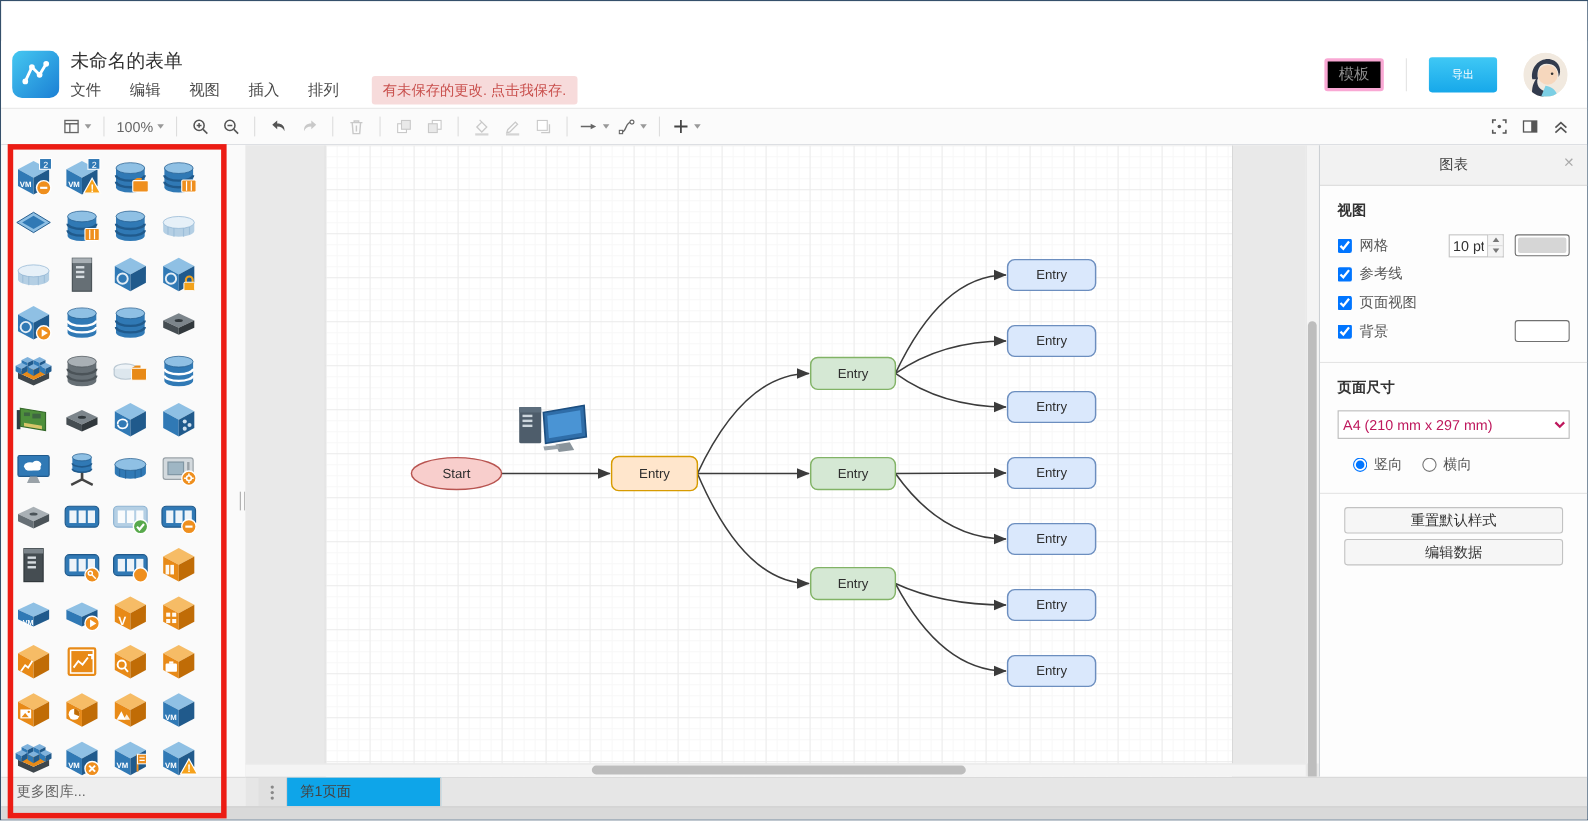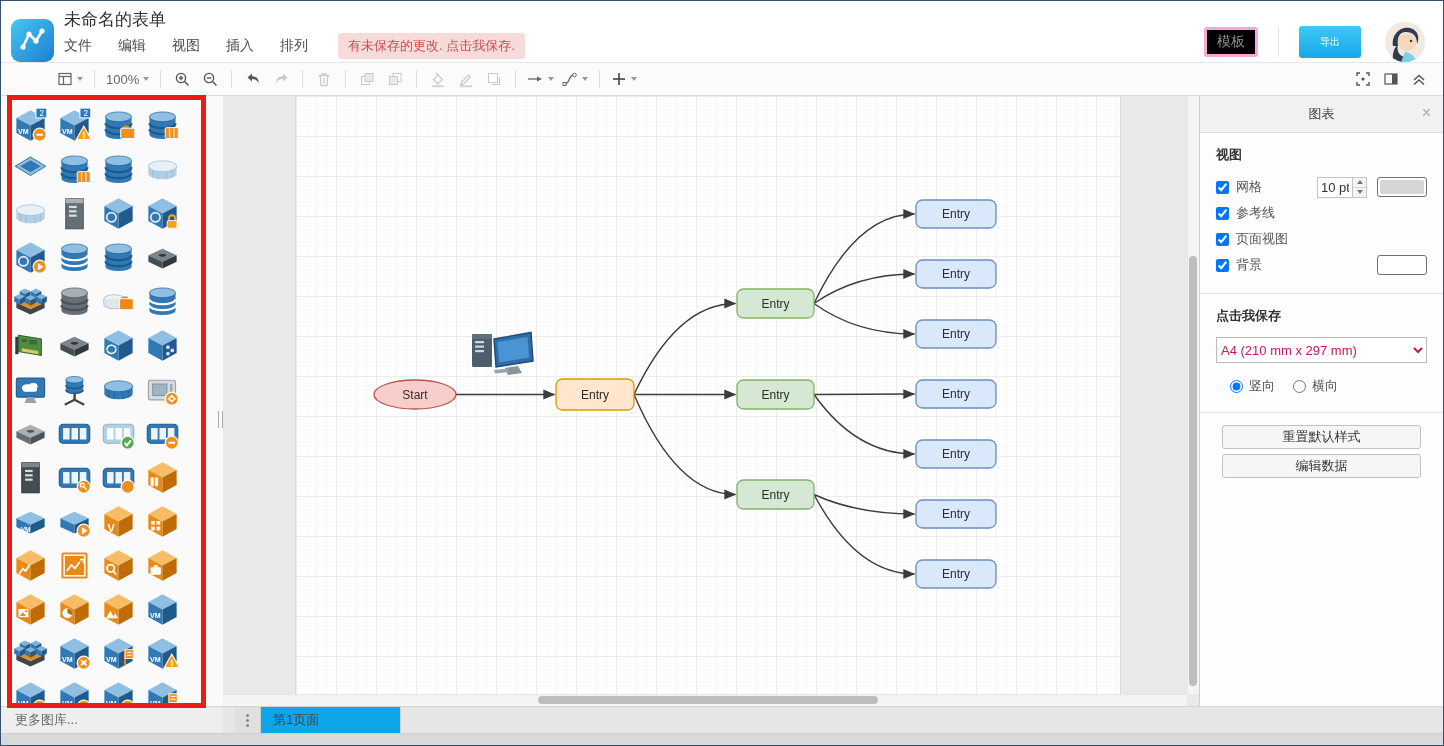--- a/index.html
+++ b/index.html
@@ -1,19 +1,19 @@
 <!DOCTYPE html>
 <html><head>
 <meta charset="utf-8">
 <style>
   *{box-sizing:border-box;margin:0;padding:0;font-family:"Liberation Sans","DejaVu Sans",sans-serif;}
   html,body{background:#fff;}
   .app{width:1444px;height:746px;position:relative;background:#fff;border:1px solid #35506b;overflow:hidden;display:flex;flex-direction:column;}
   
-  .header{height:62px;display:flex;align-items:flex-end;border-bottom:1px solid #e6e6e6;background:#fff;flex:0 0 auto;}
+  .header{height:62px;display:flex;align-items:center;border-bottom:1px solid #e6e6e6;background:#fff;flex:0 0 auto;margin-top:36px;}
   .logo{width:43px;height:43px;margin:0 10px 0 10px;border-radius:9px;flex:0 0 auto;cursor:pointer;}
   .title-block{display:flex;flex-direction:column;justify-content:center;height:100%;padding-top:4px;}
   .doc-title{font-size:17px;color:#2f2f2f;line-height:22px;}
   .menu-row{display:flex;align-items:center;margin-top:2px;}
   .menu-item{font-size:14px;color:#4a4a4a;margin-right:26px;cursor:pointer;}
   .notice{font-size:13px;color:#c9504d;background:#f7dbdb;padding:4px 10px;border-radius:3px;margin-left:4px;}
   .header-right{margin-left:auto;display:flex;align-items:center;padding-right:18px;}
   .btn-template{width:54px;height:30px;background:#000000;border:3px solid #f9a8d4;border-radius:3px;color:#8e8e8e;font-size:14px;cursor:pointer;}
   .vdiv{width:1px;height:30px;background:#e3e3e3;margin:0 20px;}
   .btn-export{width:62px;height:32px;border:none;border-radius:3px;background:linear-gradient(180deg,#3fc8f5,#17a8ea);color:#fff;font-size:10px;cursor:pointer;}
@@ -998,21 +998,21 @@
           <input type="checkbox" id="cb-bg" checked="true" style="">
           <label for="cb-bg">背景</label>
           <button class="swatch" style="margin-left:auto">
               <i style="background: rgb(255, 255, 255);"></i>
             </button>
         </div>
       </div>
 
 
       <div class="panel-section">
-        <div class="panel-h">点击我保存</div>
+        <div class="panel-h">页面尺寸</div>
         <select class="pagesize-select" id="pageSizeSel"><option>A4 (210 mm x 297 mm)</option></select>
         <div class="radio-row">
           <input type="radio" name="orient" id="r-port" checked="true" style="">
           <label for="r-port">竖向</label>
           <input type="radio" name="orient" id="r-land" style="">
           <label for="r-land">横向</label>
         </div>
       </div>
 
       <div class="panel-section btn-section">

